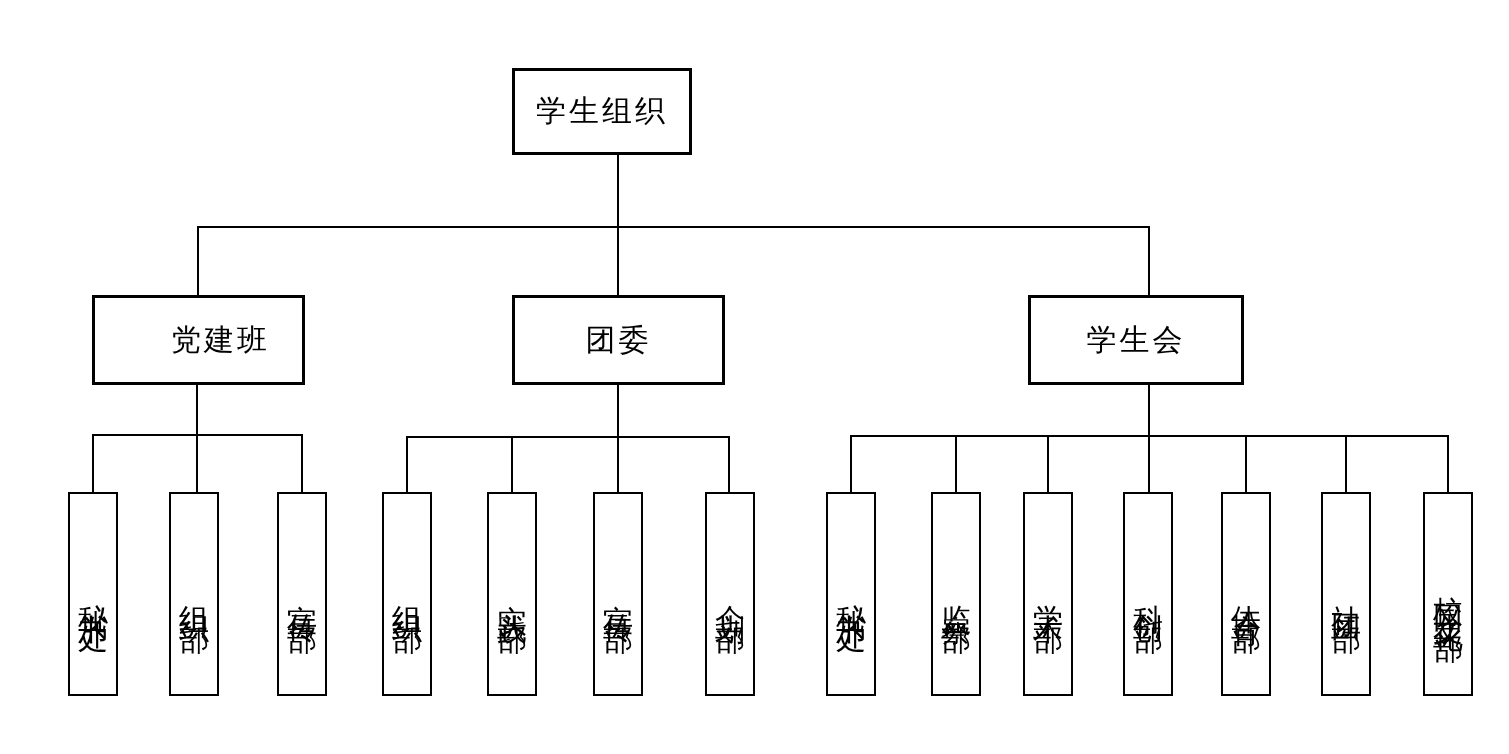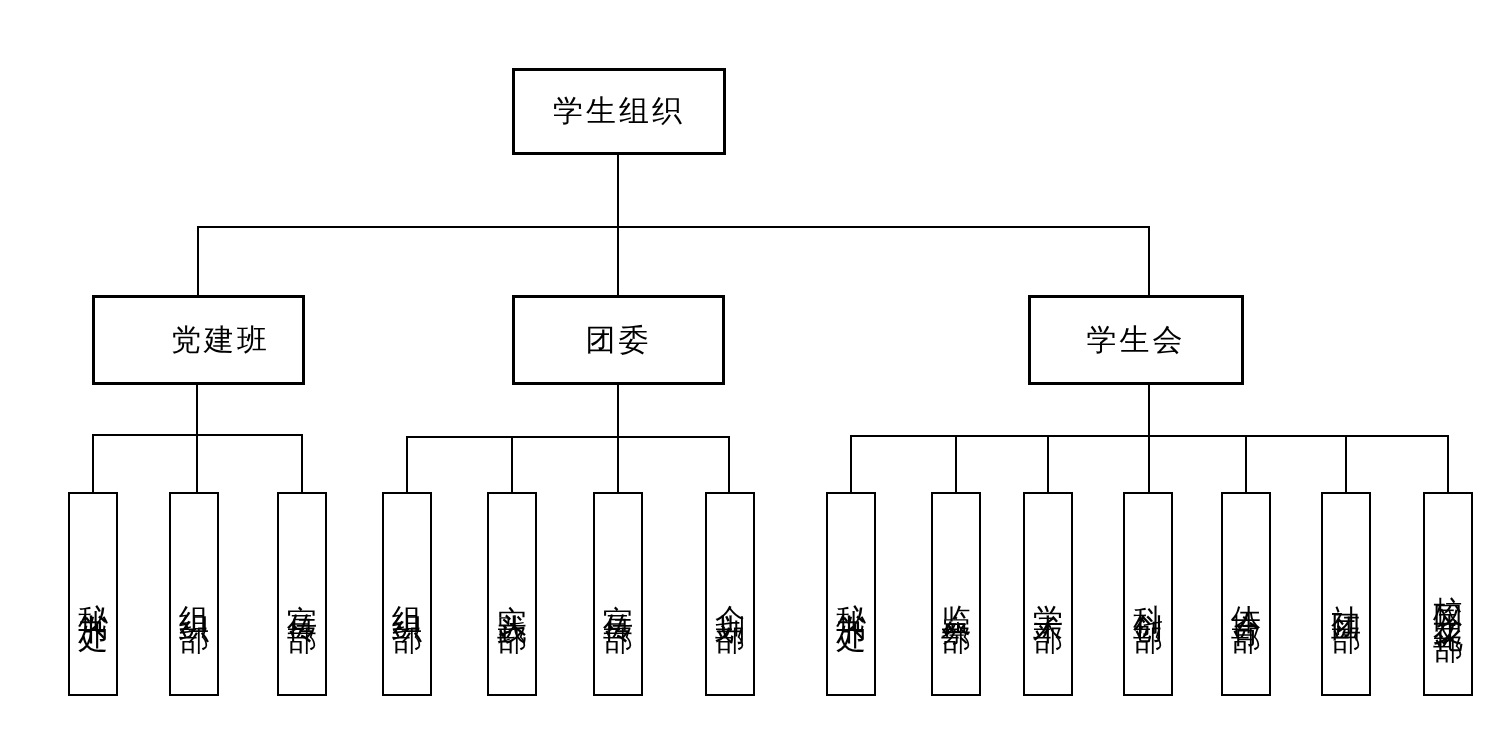--- a/index.html
+++ b/index.html
@@ -45,21 +45,21 @@
     line-height: 1;
   }
   .hline { position: absolute; height: 2px; background: #000000; }
   .vline { position: absolute; width: 2px; background: #000000; }
 </style>
 </head>
 <body>
 
 <div id="canvas">
 
-  <div class="box" style="left:512px; top:68px; width:214px; height:87px;">
+  <div class="box" style="left:512px; top:68px; width:180px; height:87px;">
     <span>学生组织</span>
   </div>
 
   <div class="vline" style="left:617px; top:155px; height:73px;"></div>
   <div class="hline" style="left:197px; top:226px; width:953px;"></div>
   <div class="vline" style="left:197px; top:226px; height:69px;"></div>
   <div class="vline" style="left:617px; top:226px; height:69px;"></div>
   <div class="vline" style="left:1148px; top:226px; height:69px;"></div>
 
   <div class="box" style="left:92px; top:295px; width:213px; height:90px;padding-left:44px;">

